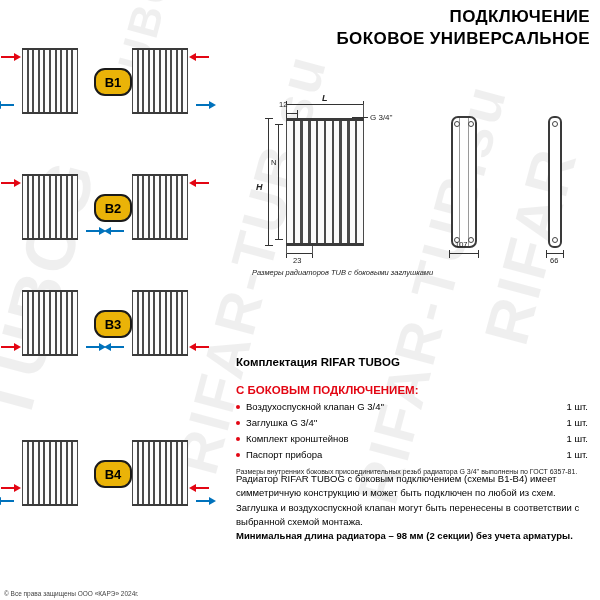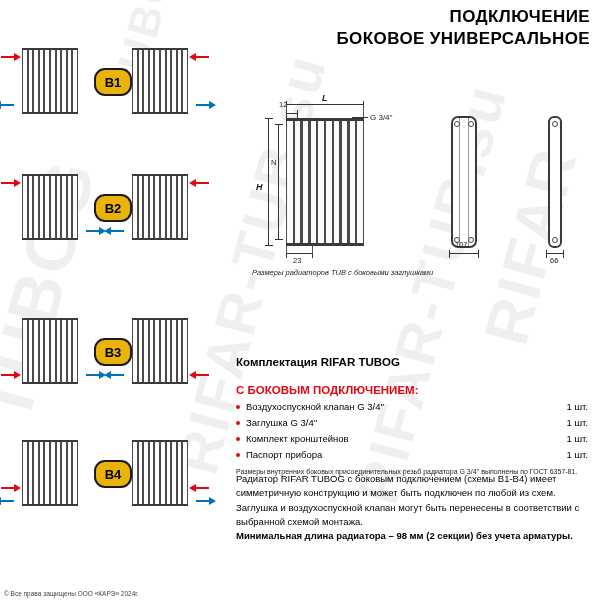--- a/index.html
+++ b/index.html
@@ -15,21 +15,21 @@
   .wm3{left:215px;top:260px;font-size:58px;}
   .wm4{left:430px;top:210px;font-size:62px;}
   .wm5{left:60px;top:-10px;font-size:44px;}
 
   
   .title{position:absolute;right:10px;top:6px;z-index:2;text-align:right;
          font-size:17px;font-weight:bold;line-height:1.32;letter-spacing:.4px;color:#000;}
 
   
   .scheme{position:absolute;left:8px;width:226px;height:66px;z-index:1;}
-  .s1{top:48px}.s2{top:174px}.s3{top:318px}.s4{top:440px}
+  .s1{top:48px}.s2{top:174px}.s3{top:290px}.s4{top:440px}
   .rad{position:absolute;top:0;width:56px;height:66px;box-sizing:border-box;
        background:repeating-linear-gradient(to right,#4a4a4a 0 1px,#fcfcfc 1px 4.6px,#4a4a4a 4.6px 5.6px);
        border-top:2.5px solid #3a3a3a;border-bottom:2.5px solid #3a3a3a;}
   .r1{left:14px}.r2{left:124px}
   .badge{position:absolute;left:86px;top:20px;width:34px;height:24px;z-index:2;
          border:2px solid #1a1a1a;border-radius:11px;background:#eab308;
          display:flex;align-items:center;justify-content:center;
          font-weight:bold;font-size:13px;color:#000;}
 
   

